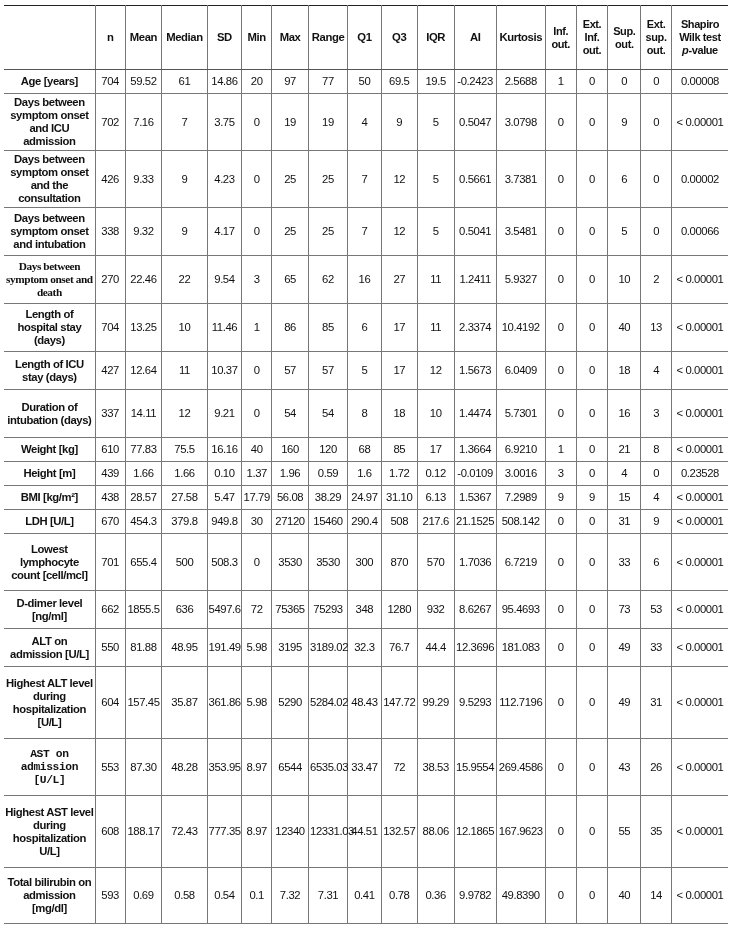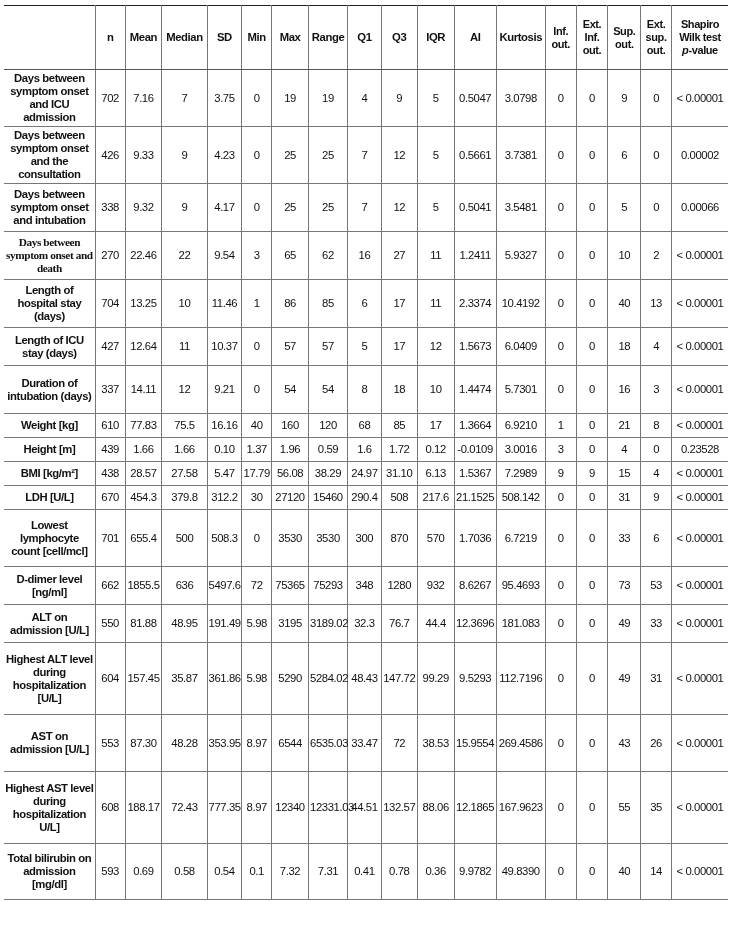--- a/index.html
+++ b/index.html
@@ -66,20 +66,40 @@
         <th class="small">Sup. out.</th>
         <th class="small">Ext. sup. out.</th>
         <th class="small">
           <span>Shapiro Wilk test</span><br>
           <em>p</em><span>-value</span>
         </th>
       </tr>
     </thead>
     <tbody id="tbody">
         <tr>
+          <td class="label" style="height: 23px;">Age [years]</td>
+          <td class="num">704</td>
+          <td class="num">59.52</td>
+          <td class="num">61</td>
+          <td class="num">14.86</td>
+          <td class="num">20</td>
+          <td class="num">97</td>
+          <td class="num">77</td>
+          <td class="num">50</td>
+          <td class="num">69.5</td>
+          <td class="num">19.5</td>
+          <td class="num">-0.2423</td>
+          <td class="num">2.5688</td>
+          <td class="num">1</td>
+          <td class="num">0</td>
+          <td class="num">0</td>
+          <td class="num">0</td>
+          <td class="num">0.00008</td>
+        </tr>
+        <tr>
           <td class="label" style="height: 56px;">Days between symptom onset and ICU admission</td>
           <td class="num">702</td>
           <td class="num">7.16</td>
           <td class="num">7</td>
           <td class="num">3.75</td>
           <td class="num">0</td>
           <td class="num">19</td>
           <td class="num">19</td>
           <td class="num">4</td>
           <td class="num">9</td>
@@ -270,21 +290,21 @@
           <td class="num">9</td>
           <td class="num">15</td>
           <td class="num">4</td>
           <td class="num">&lt; 0.00001</td>
         </tr>
         <tr>
           <td class="label" style="height: 23px;">LDH [U/L]</td>
           <td class="num">670</td>
           <td class="num">454.3</td>
           <td class="num">379.8</td>
-          <td class="num">312.2</td>
+          <td class="num">949.8</td>
           <td class="num">30</td>
           <td class="num">27120</td>
           <td class="num">15460</td>
           <td class="num">290.4</td>
           <td class="num">508</td>
           <td class="num">217.6</td>
           <td class="num">21.1525</td>
           <td class="num">508.142</td>
           <td class="num">0</td>
           <td class="num">0</td>
@@ -366,21 +386,21 @@
           <td class="num">99.29</td>
           <td class="num">9.5293</td>
           <td class="num">112.7196</td>
           <td class="num">0</td>
           <td class="num">0</td>
           <td class="num">49</td>
           <td class="num">31</td>
           <td class="num">&lt; 0.00001</td>
         </tr>
         <tr>
-          <td class="label" style="height: 56px;">AST on admission [U/L]</td>
+          <td class="label" style="height: 56px; font-family: Liberation Mono, monospace;">AST on admission [U/L]</td>
           <td class="num">553</td>
           <td class="num">87.30</td>
           <td class="num">48.28</td>
           <td class="num">353.95</td>
           <td class="num">8.97</td>
           <td class="num">6544</td>
           <td class="num">6535.03</td>
           <td class="num">33.47</td>
           <td class="num">72</td>
           <td class="num">38.53</td>

